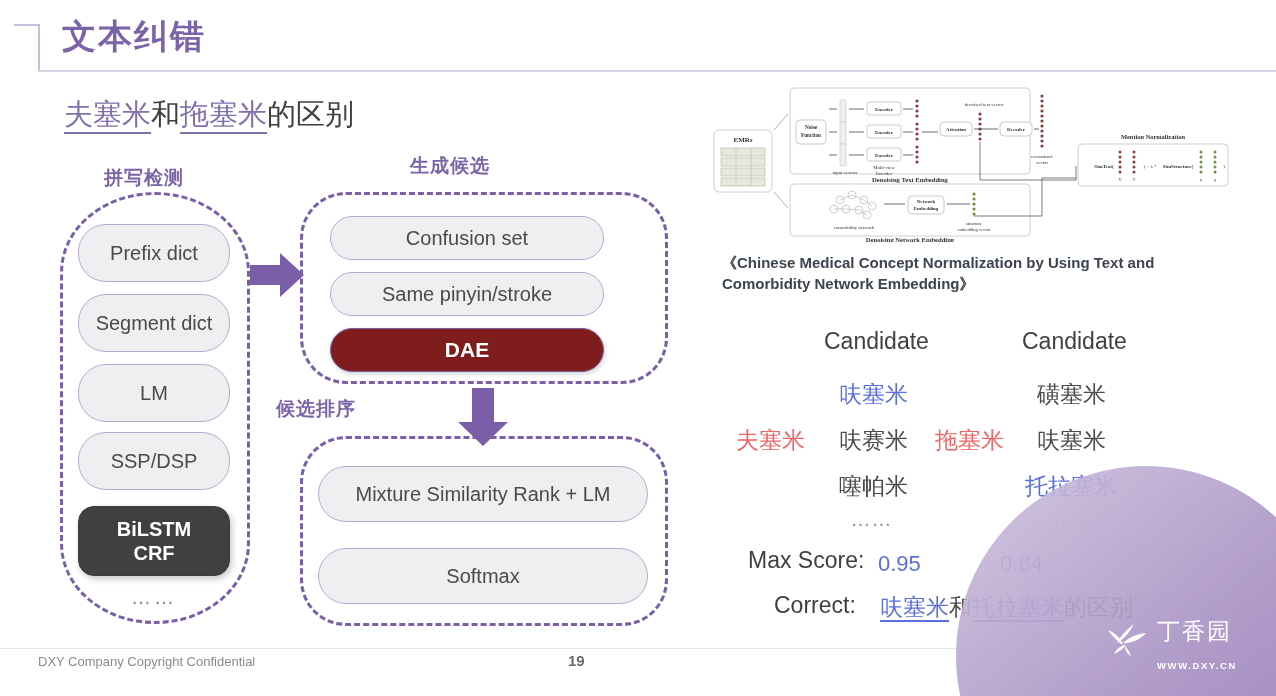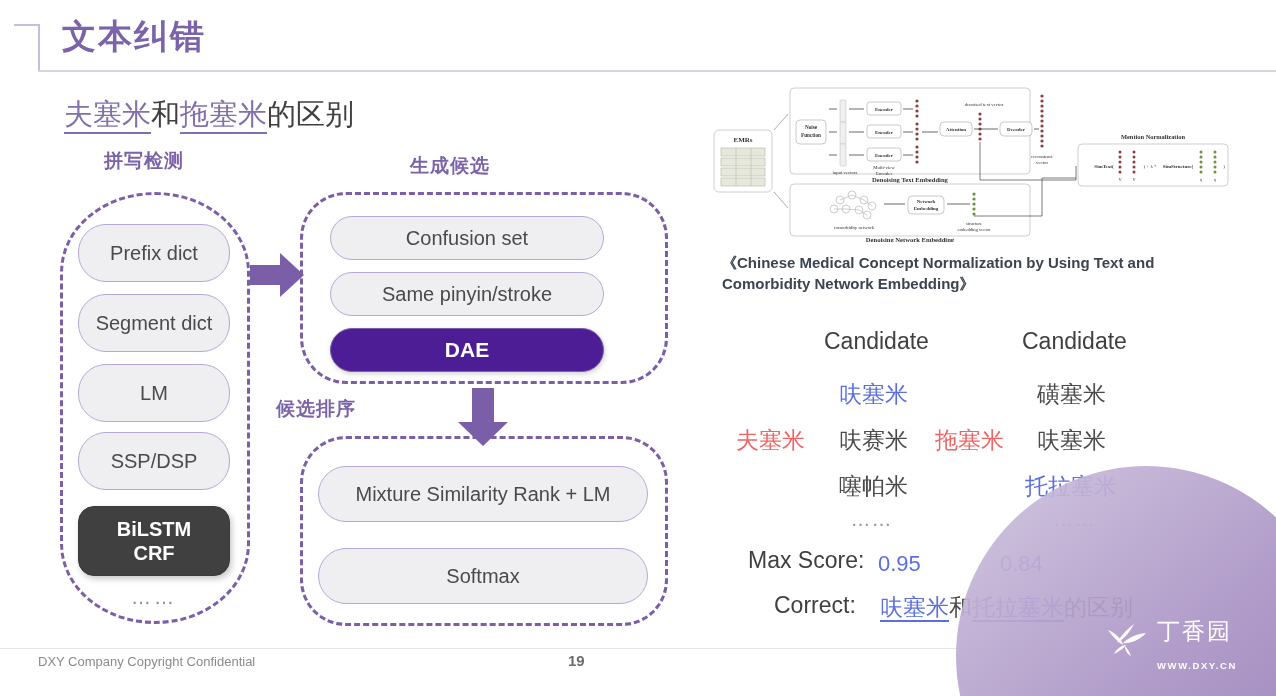--- a/index.html
+++ b/index.html
@@ -52,21 +52,21 @@
     padding-bottom: 1px;
   }
 
   
   .sec-label {
     position: absolute;
     font-size: 19px; font-weight: bold;
     color: #7a63a8; white-space: nowrap;
     letter-spacing: 1px;
   }
-  #label-spell  { left: 104px; top: 148px; }
+  #label-spell  { left: 104px; top: 165px; }
   #label-gen    { left: 410px; top: 153px; }
   #label-rank   { left: 276px; top: 396px; }
 
   
   .dashed {
     position: absolute;
     border: 3px dashed #7a5ea8;
   }
   #box-spell {
     left: 60px; top: 192px; width: 190px; height: 432px;
@@ -93,21 +93,21 @@
     white-space: nowrap;
   }
   .pill.dark {
     background: #404040; border-color: #3a3a3a;
     color: #ffffff; font-weight: bold;
     font-size: 20px; line-height: 24px;
     flex-direction: column;
     box-shadow: 2px 3px 6px rgba(0,0,0,0.22);
   }
   .pill.accent {
-    background: #4c1d95; border-color: #7a5ea8;
+    background: #7f1d1d; border-color: #7a5ea8;
     color: #ffffff; font-weight: bold; font-size: 21px;
     box-shadow: 1px 2px 5px rgba(0,0,0,0.18);
   }
 
   
   #pill-prefix  { left: 78px; top: 224px; width: 152px; height: 58px; }
   #pill-segment { left: 78px; top: 294px; width: 152px; height: 58px; }
   #pill-lm      { left: 78px; top: 364px; width: 152px; height: 58px; }
   #pill-ssp     { left: 78px; top: 432px; width: 152px; height: 58px; }
   #pill-bilstm  { left: 78px; top: 506px; width: 152px; height: 70px; border-radius: 16px; }

